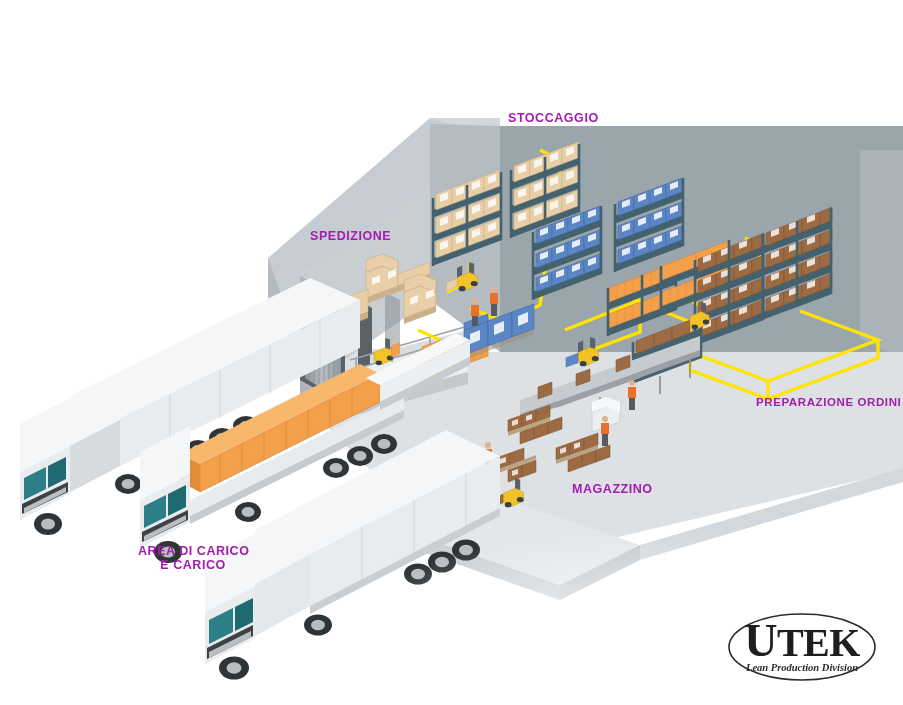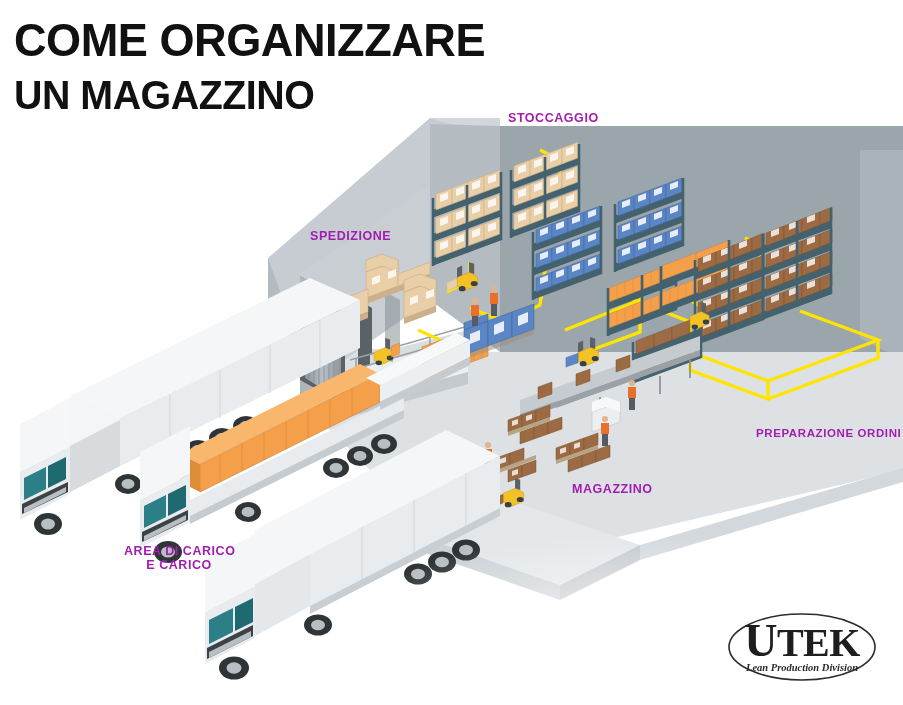--- a/index.html
+++ b/index.html
@@ -10,21 +10,21 @@
   
   .title-block{position:absolute;left:14px;top:14px;z-index:40;}
   .title-l1{font-size:47px;line-height:52px;font-weight:700;color:#111111;
             letter-spacing:-0.5px;transform:scaleX(0.96);transform-origin:left center;white-space:nowrap;}
   .title-l2{font-size:41px;line-height:46px;font-weight:700;color:#111111;
             letter-spacing:-0.5px;transform:scaleX(0.96);transform-origin:left center;white-space:nowrap;margin-top:6px;}
 
   
   .zlabel{position:absolute;z-index:38;font-weight:700;color:#a21caf;
           font-size:12.5px;letter-spacing:0.55px;white-space:nowrap;}
-  .zlabel.small{font-size:11.5px;letter-spacing:0.6px;margin-top:31px;}
+  .zlabel.small{font-size:11.5px;letter-spacing:0.6px;}
   .zlabel.ctr{text-align:center;line-height:14px;}
 
   
   #scene{position:absolute;left:0;top:0;width:903px;height:705px;z-index:10;}
 
   
   .logo{position:absolute;left:727px;top:610px;width:150px;height:74px;z-index:45;}
 </style>
 </head>
 <body>
@@ -747,34 +747,30 @@
         <ellipse cx="418" cy="574" rx="7" ry="5.2" fill="#b9bec2"></ellipse>
       <ellipse cx="442" cy="562" rx="14" ry="10.5" fill="#2f3437"></ellipse>
         <ellipse cx="442" cy="562" rx="7" ry="5.2" fill="#b9bec2"></ellipse>
       <ellipse cx="466" cy="550" rx="14" ry="10.5" fill="#2f3437"></ellipse>
         <ellipse cx="466" cy="550" rx="7" ry="5.2" fill="#b9bec2"></ellipse>
     </g>
 
     <ellipse cx="640" cy="640" rx="300" ry="110" fill="url(#gGlow)" opacity="0.85"></ellipse>
   </svg>
 
-  <div class="title-block">
-    <div class="title-l1">COME ORGANIZZARE</div>
-    <div class="title-l2">UN MAGAZZINO</div>
-  </div>
 
   <div class="zlabel" style="left:508px;top:111px;">STOCCAGGIO</div>
 
   <div class="zlabel" style="left:310px;top:229px;">SPEDIZIONE</div>
 
   <div class="zlabel small" style="left:756px;top:396px;">PREPARAZIONE ORDINI</div>
 
   <div class="zlabel" style="left:572px;top:482px;">MAGAZZINO</div>
 
-  <div class="zlabel ctr" style="left:124px;top:544px;width:110px;">
+  <div class="zlabel ctr" style="left:138px;top:544px;width:110px;">
     <div>AREA DI CARICO</div>
     <div>E CARICO</div>
   </div>
 
   <svg class="logo" viewBox="0 0 150 74">
     <ellipse cx="75" cy="37" rx="73" ry="33" fill="#ffffff" stroke="#2b2b2b" stroke-width="1.6"></ellipse>
     <text x="75" y="46" text-anchor="middle" font-family="Liberation Serif, serif" font-size="40" font-weight="700" fill="#1e1e1e" letter-spacing="-0.5">
       <tspan font-size="46">U</tspan><tspan>TEK</tspan>
     </text>
     <text x="75" y="61" text-anchor="middle" font-family="Liberation Serif, serif" font-size="10.5" font-style="italic" font-weight="700" fill="#2b2b2b">Lean Production Division</text>

